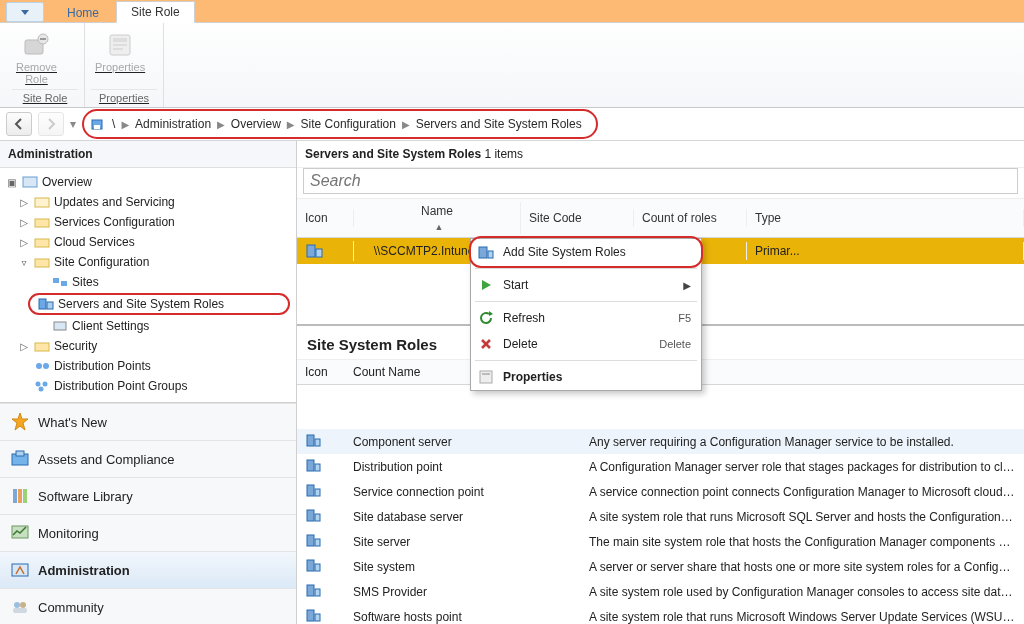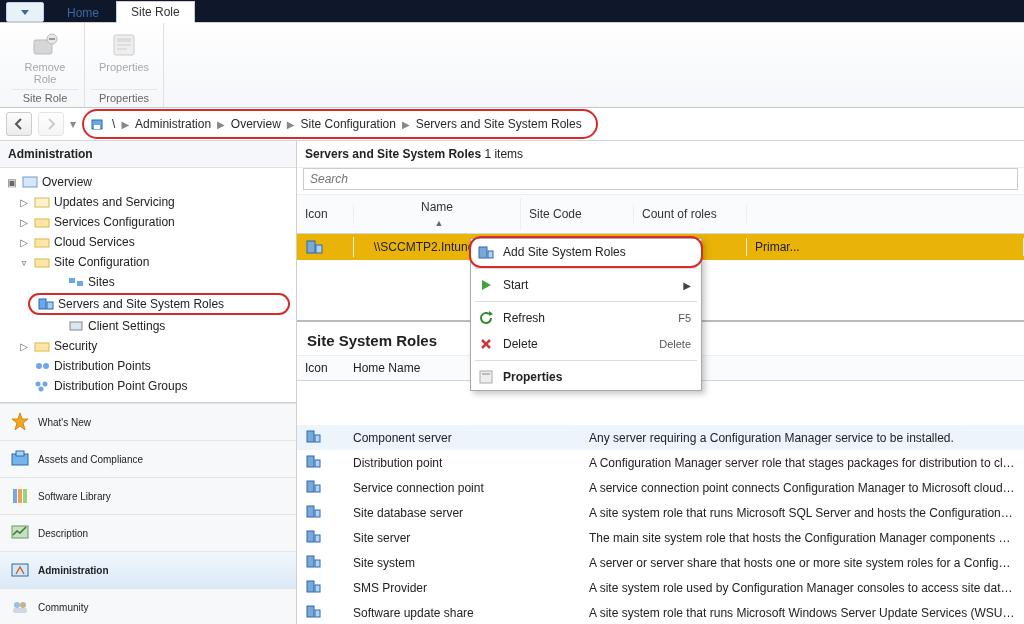--- a/index.html
+++ b/index.html
@@ -8,21 +8,21 @@
     font-family: "Segoe UI", Tahoma, sans-serif;
     font-size: 12px;
     background: #fff;
     color: #222;
     overflow: hidden;
     user-select: none;
   }
   
   .top-tabs {
     height: 22px;
-    background: #0f172a;
+    background: #fdba74;
     border-bottom: 1px solid #d0d0d0;
     display: flex;
     align-items: flex-end;
     padding-left: 6px;
     position: relative;
   }
   .dropdown-caret {
     width: 36px; height: 18px;
     background: #e8f0f8;
     border: 1px solid #bcd2e8;
@@ -48,24 +48,25 @@
   }
   .ribbon {
     height: 84px;
     background: linear-gradient(#fefefe, #f5f7fa);
     border-bottom: 1px solid #c9c9c9;
     display: flex;
     align-items: stretch;
     padding-left: 6px;
   }
   .ribbon-group {
-    display:flex;flex-direction:column;align-items:center;justify-content:space-between;
+    display:flex;flex-direction:column;align-items:flex-start;justify-content:space-between;
     padding: 4px 6px 0 6px;
     border-right: 1px solid #e0e0e0;
     min-width: 66px;
+    text-decoration: underline;
   }
   .ribbon-group .label {
     font-size: 11px; color: #666;
     padding: 2px 0 3px 0;
     width:100%; text-align:center;
     border-top: 1px solid #e6e6e6;
   }
   .big-btn {
     display:flex;flex-direction:column;align-items:center;gap:2px;
     padding: 4px 4px;
@@ -123,36 +124,36 @@
     overflow:hidden;
     font-size:12px;
   }
   .tree .node {
     display:flex;align-items:center;gap:4px;
     padding:3px 6px 3px 6px;
     white-space:nowrap;
   }
   .tree .node .exp { width:12px;text-align:center;color:#666;font-size:10px;}
   .tree .depth1 { padding-left:18px;}
-  .tree .depth2 { padding-left:36px;margin-left:16px;}
+  .tree .depth2 { padding-left:36px;}
   .tree .highlight {
     border:2px solid #d62b2b;
     border-radius:14px;
     margin:1px 6px 1px 28px;
     padding:2px 8px;
   }
   .wunderbar {
     margin-top:auto;
     border-top:1px solid #cfcfcf;
   }
   .wb-item {
     display:flex;align-items:center;gap:8px;
     padding:8px 10px;
     border-top:1px solid #e4e4e4;
-    font-size:10px;
+    font-size:13px;
     background:#f7f8fa;
   }
   .wb-item.active {
     background:linear-gradient(#f2f7fc,#dbe9f7);
     font-weight:600;
   }
   
   .content-pane {
     flex:1;
     display:flex;flex-direction:column;
@@ -165,21 +166,21 @@
     border-bottom:1px solid #eee;
   }
   .list-header b { font-weight:600;}
   .search-box {
     padding:0 6px 4px 6px;
   }
   .search-box input {
     width:100%; box-sizing:border-box;
     border:1px solid #ccc; padding:3px 6px;
     font-style:italic; color:#ef4444;
-    font-family:inherit;font-size:12px;
+    font-family:inherit;font-size:16px;
   }
   .grid-head, .grid-row {
     display:flex; align-items:center;
     font-size:12px;
     padding:3px 0;
   }
   .grid-head { border-bottom:1px solid #d6d6d6;border-top:1px solid #eee;color:#333;background:#fafbfc;}
   .grid-head .col, .grid-row .col {
     padding:2px 8px;
     border-right:1px solid #eee;
@@ -428,21 +429,21 @@
             <rect x="8" y="3" width="4" height="14" fill="#e8a05a"></rect>
             <rect x="13" y="3" width="4" height="14" fill="#9ed07a"></rect>
           </svg>
         <span>Software Library</span>
       </div>
       <div class="wb-item">
         <svg width="20" height="20">
             <rect x="2" y="3" width="16" height="12" fill="#c8e0c2" stroke="#6b9a60"></rect>
             <polyline points="3,12 7,8 10,10 16,4" fill="none" stroke="#3a7a2e" stroke-width="1.5"></polyline>
           </svg>
-        <span>Description</span>
+        <span>Monitoring</span>
       </div>
       <div class="wb-item active">
         <svg width="20" height="20">
             <rect x="2" y="4" width="16" height="12" fill="#d8e7f5" stroke="#2a6bb0"></rect>
             <path d="M6 14 L10 7 L14 14" fill="none" stroke="#c46a2a" stroke-width="1.5"></path>
           </svg>
         <span>Administration</span>
       </div>
       <div class="wb-item">
         <svg width="20" height="20">
@@ -463,41 +464,42 @@
       <input type="text" placeholder="Search" style="">
     </div>
     <div class="grid-head">
       <div class="col c-icon">Icon</div>
       <div class="col c-name">
           <span>Name</span>
           <span class="grid-sort">▲</span>
         </div>
       <div class="col c-site">Site Code</div>
       <div class="col c-count">Count of roles</div>
+      <div class="col c-type">Type</div>
     </div>
     <div class="grid-row" style="background:#eab308;">
       <div class="col c-icon">
           <svg width="18" height="16">
             <rect x="2" y="2" width="8" height="12" fill="#7aa8d8" stroke="#2a6bb0"></rect>
             <rect x="11" y="6" width="6" height="8" fill="#aed3f1" stroke="#2a6bb0"></rect>
           </svg>
         </div>
       <div class="col c-name">\\SCCMTP2.Intune.com</div>
       <div class="col c-site">TP4</div>
       <div class="col c-count">8</div>
       <div class="col c-type">Primar...</div>
     </div>
 
     <div style="flex:0 0 60px"></div>
     <div class="splitter"></div>
 
     <div class="detail-title">Site System Roles</div>
     <div class="roles-head">
       <div class="r-icon">Icon</div>
-      <div class="r-name">Home Name</div>
+      <div class="r-name">Count Name</div>
       <div class="r-desc">Role Description</div>
     </div>
     <div id="roles-body">
         <div class="roles-row" style="background: rgb(238, 244, 251); margin-top: 44px;">
           <div class="r-icon"><svg width="16" height="16">
               <rect x="2" y="3" width="7" height="11" fill="#7aa8d8" stroke="#2a6bb0"></rect>
               <rect x="10" y="7" width="5" height="7" fill="#aed3f1" stroke="#2a6bb0"></rect>
             </svg></div>
           <div class="r-name">Component server</div>
           <div class="r-desc">Any server requiring a Configuration Manager service to be installed.</div>
@@ -548,21 +550,21 @@
               <rect x="10" y="7" width="5" height="7" fill="#aed3f1" stroke="#2a6bb0"></rect>
             </svg></div>
           <div class="r-name">SMS Provider</div>
           <div class="r-desc">A site system role used by Configuration Manager consoles to access site database inform...</div>
         </div>
         <div class="roles-row">
           <div class="r-icon"><svg width="16" height="16">
               <rect x="2" y="3" width="7" height="11" fill="#7aa8d8" stroke="#2a6bb0"></rect>
               <rect x="10" y="7" width="5" height="7" fill="#aed3f1" stroke="#2a6bb0"></rect>
             </svg></div>
-          <div class="r-name">Software update share</div>
+          <div class="r-name">Software hosts point</div>
           <div class="r-desc">A site system role that runs Microsoft Windows Server Update Services (WSUS) and allows...</div>
         </div>
       </div>
   </div>
 </div>
 
 <div class="context-menu">
   <div class="cm-item" style="position:relative">
     <span class="cm-icon">
       <svg width="16" height="16">

